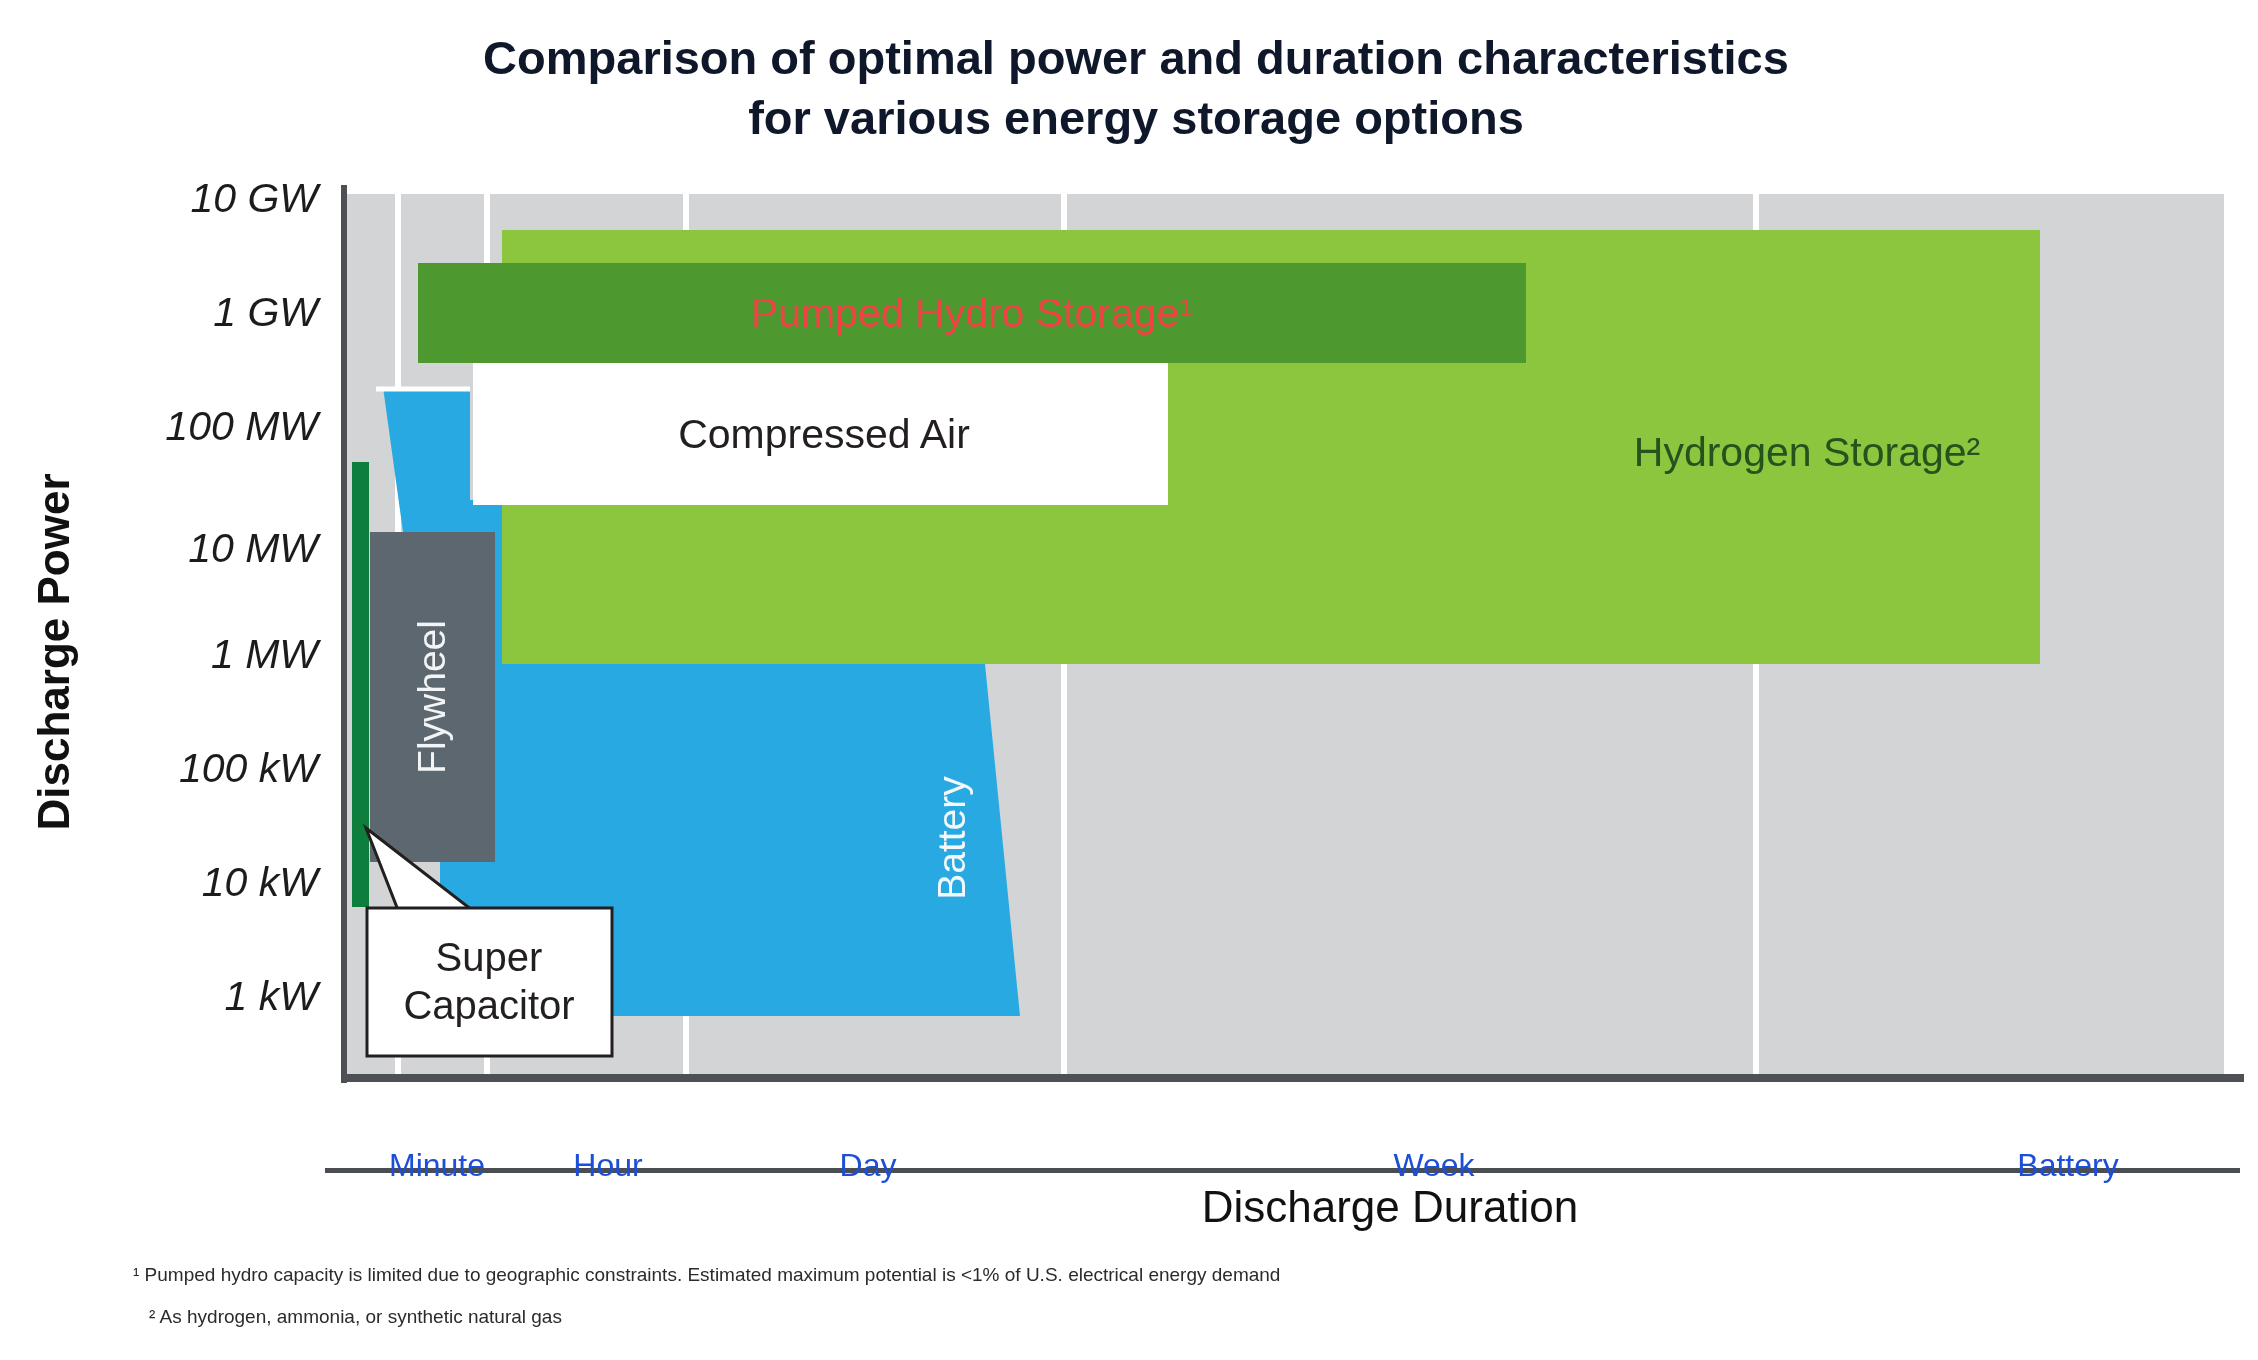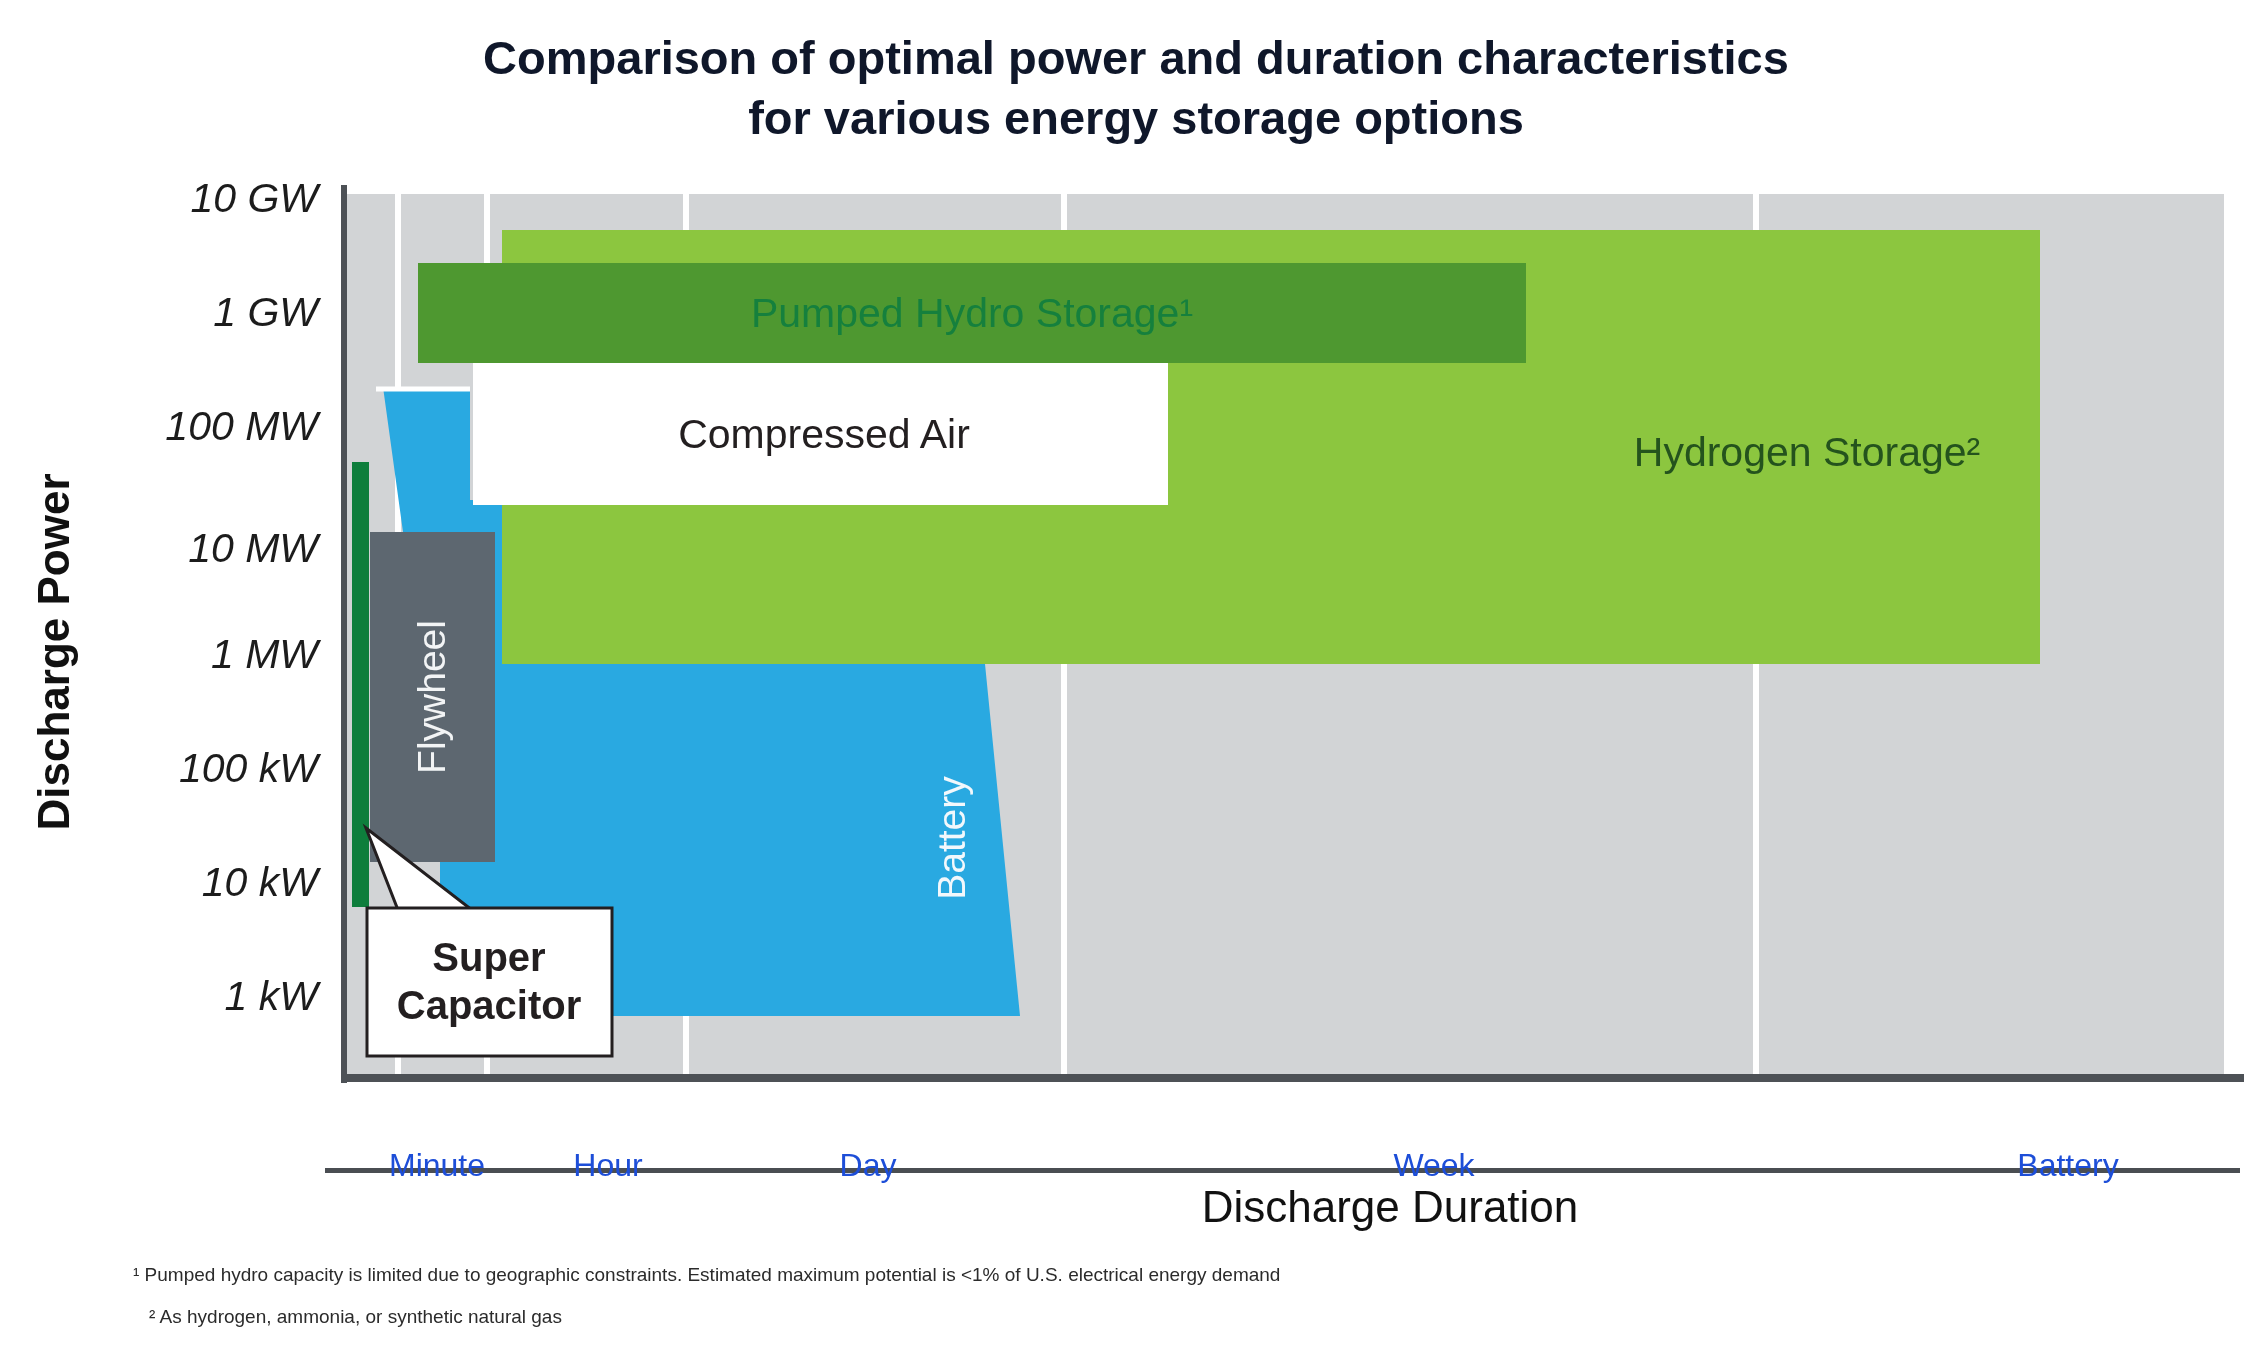--- a/index.html
+++ b/index.html
@@ -1,29 +1,29 @@
 <!DOCTYPE html>
 <html><head>
 <meta charset="utf-8">
 <style>
   html,body{margin:0;padding:0;background:#ffffff;}
   body{width:2258px;height:1360px;overflow:hidden;position:relative;
        font-family:"Liberation Sans", sans-serif;color:#1c1c1c;}
   .abs{position:absolute;}
   .center{transform:translate(-50%,-50%);}
-  .pre{white-space:pre-line;font-weight:bold;}
+  .pre{white-space:pre-line;}
   #title{left:1136px;top:88px;width:1600px;text-align:center;
          font-size:47px;font-weight:bold;line-height:1.28;color:#0f172a;}
   #ylabel{left:54px;top:652px;font-size:44px;font-weight:bold;
           transform:translate(-50%,-50%) rotate(-90deg);white-space:nowrap;color:#111;}
   .ytick{left:0;width:318px;text-align:right;font-size:41px;line-height:48px;height:48px;color:#1c1c1c;font-style:italic;}
   .xtick{font-size:32px;color:#1d4ed8;white-space:nowrap;margin-top:32px;}
   #xlabel{left:1390px;top:1207px;font-size:44px;font-weight:normal;white-space:nowrap;color:#111;}
   .regionlabel{white-space:nowrap;font-size:41px;}
-  #lbl-pumped{left:972px;top:313px;color:#15803d;}
+  #lbl-pumped{left:972px;top:313px;color:#ef4444;}
   #lbl-compressed{left:824px;top:434px;color:#231f20;}
   #lbl-hydrogen{left:1807px;top:452px;color:#24531d;}
   #lbl-flywheel{left:432px;top:697px;color:#f2f4f5;font-size:39px;
       transform:translate(-50%,-50%) rotate(-90deg);}
   #lbl-battery{left:952px;top:838px;color:#f2f8fc;font-size:39px;
       transform:translate(-50%,-50%) rotate(-90deg);}
   #lbl-supercap{left:489px;top:981px;color:#231f20;font-size:40px;line-height:1.2;text-align:center;}
   .footnote{left:133px;font-size:19px;color:#2b2b2b;white-space:nowrap;}
   #fn1{top:1264px;}
   #fn2{top:1306px;margin-left:16px;}

